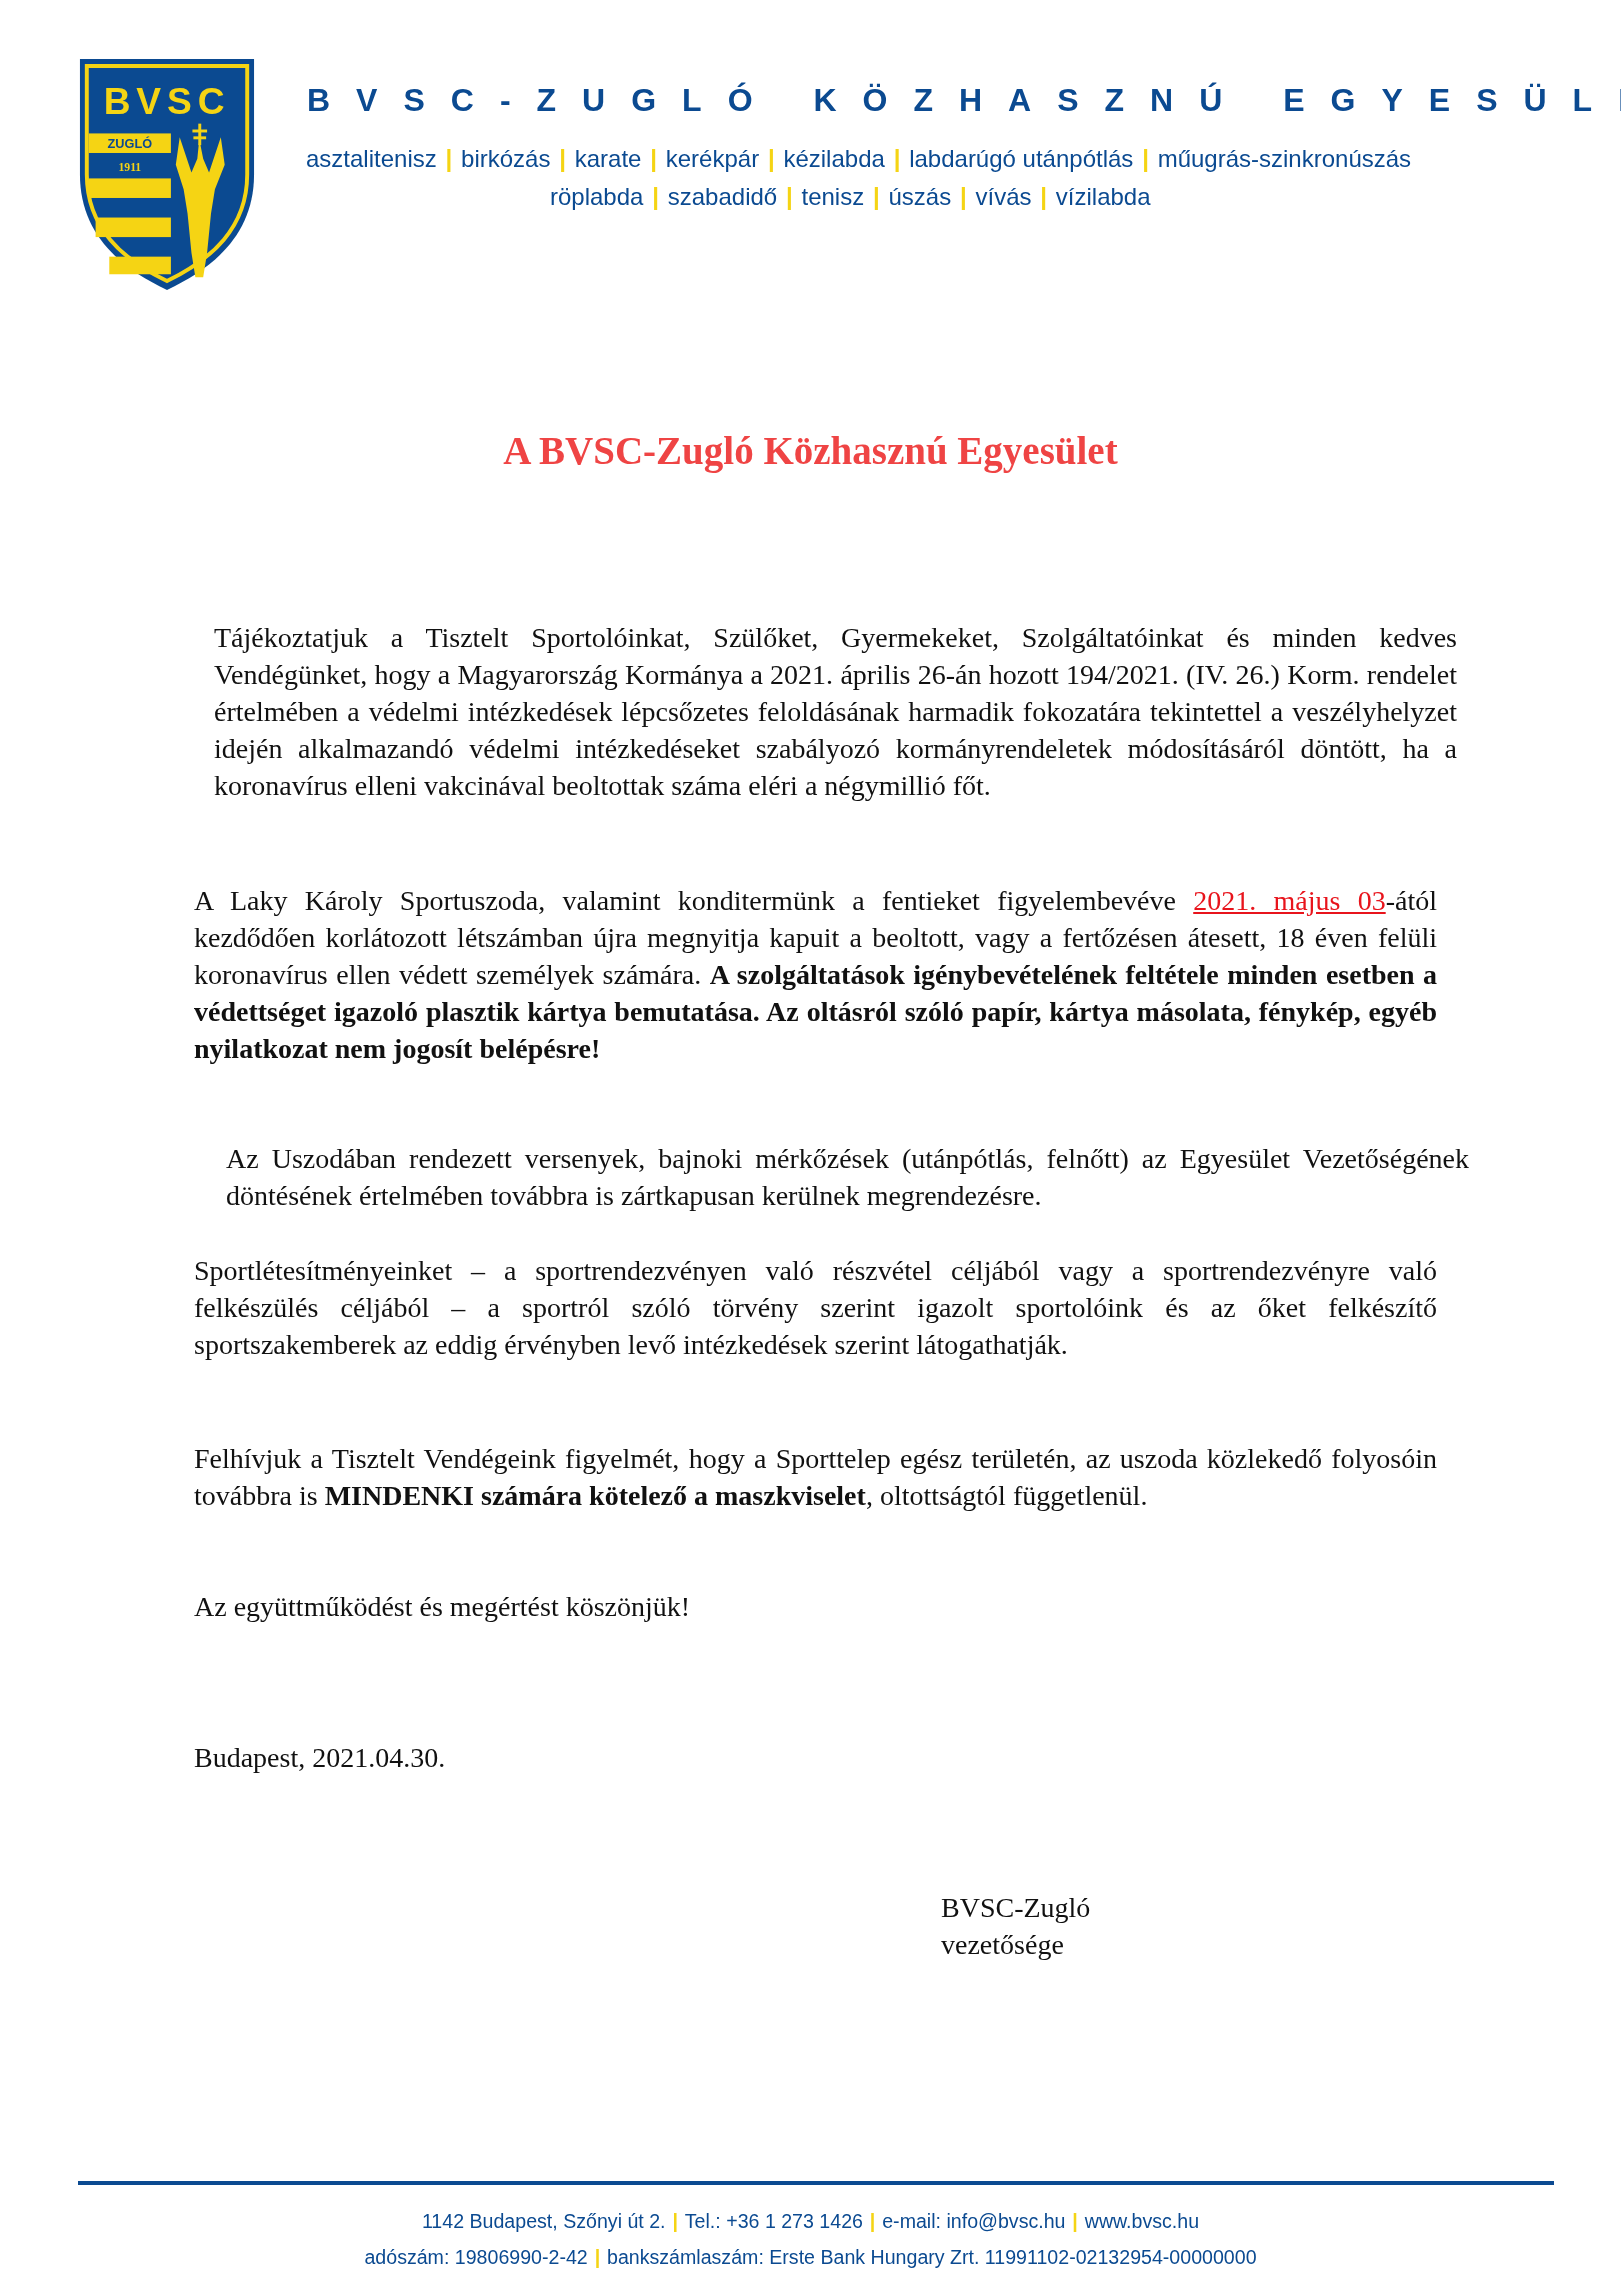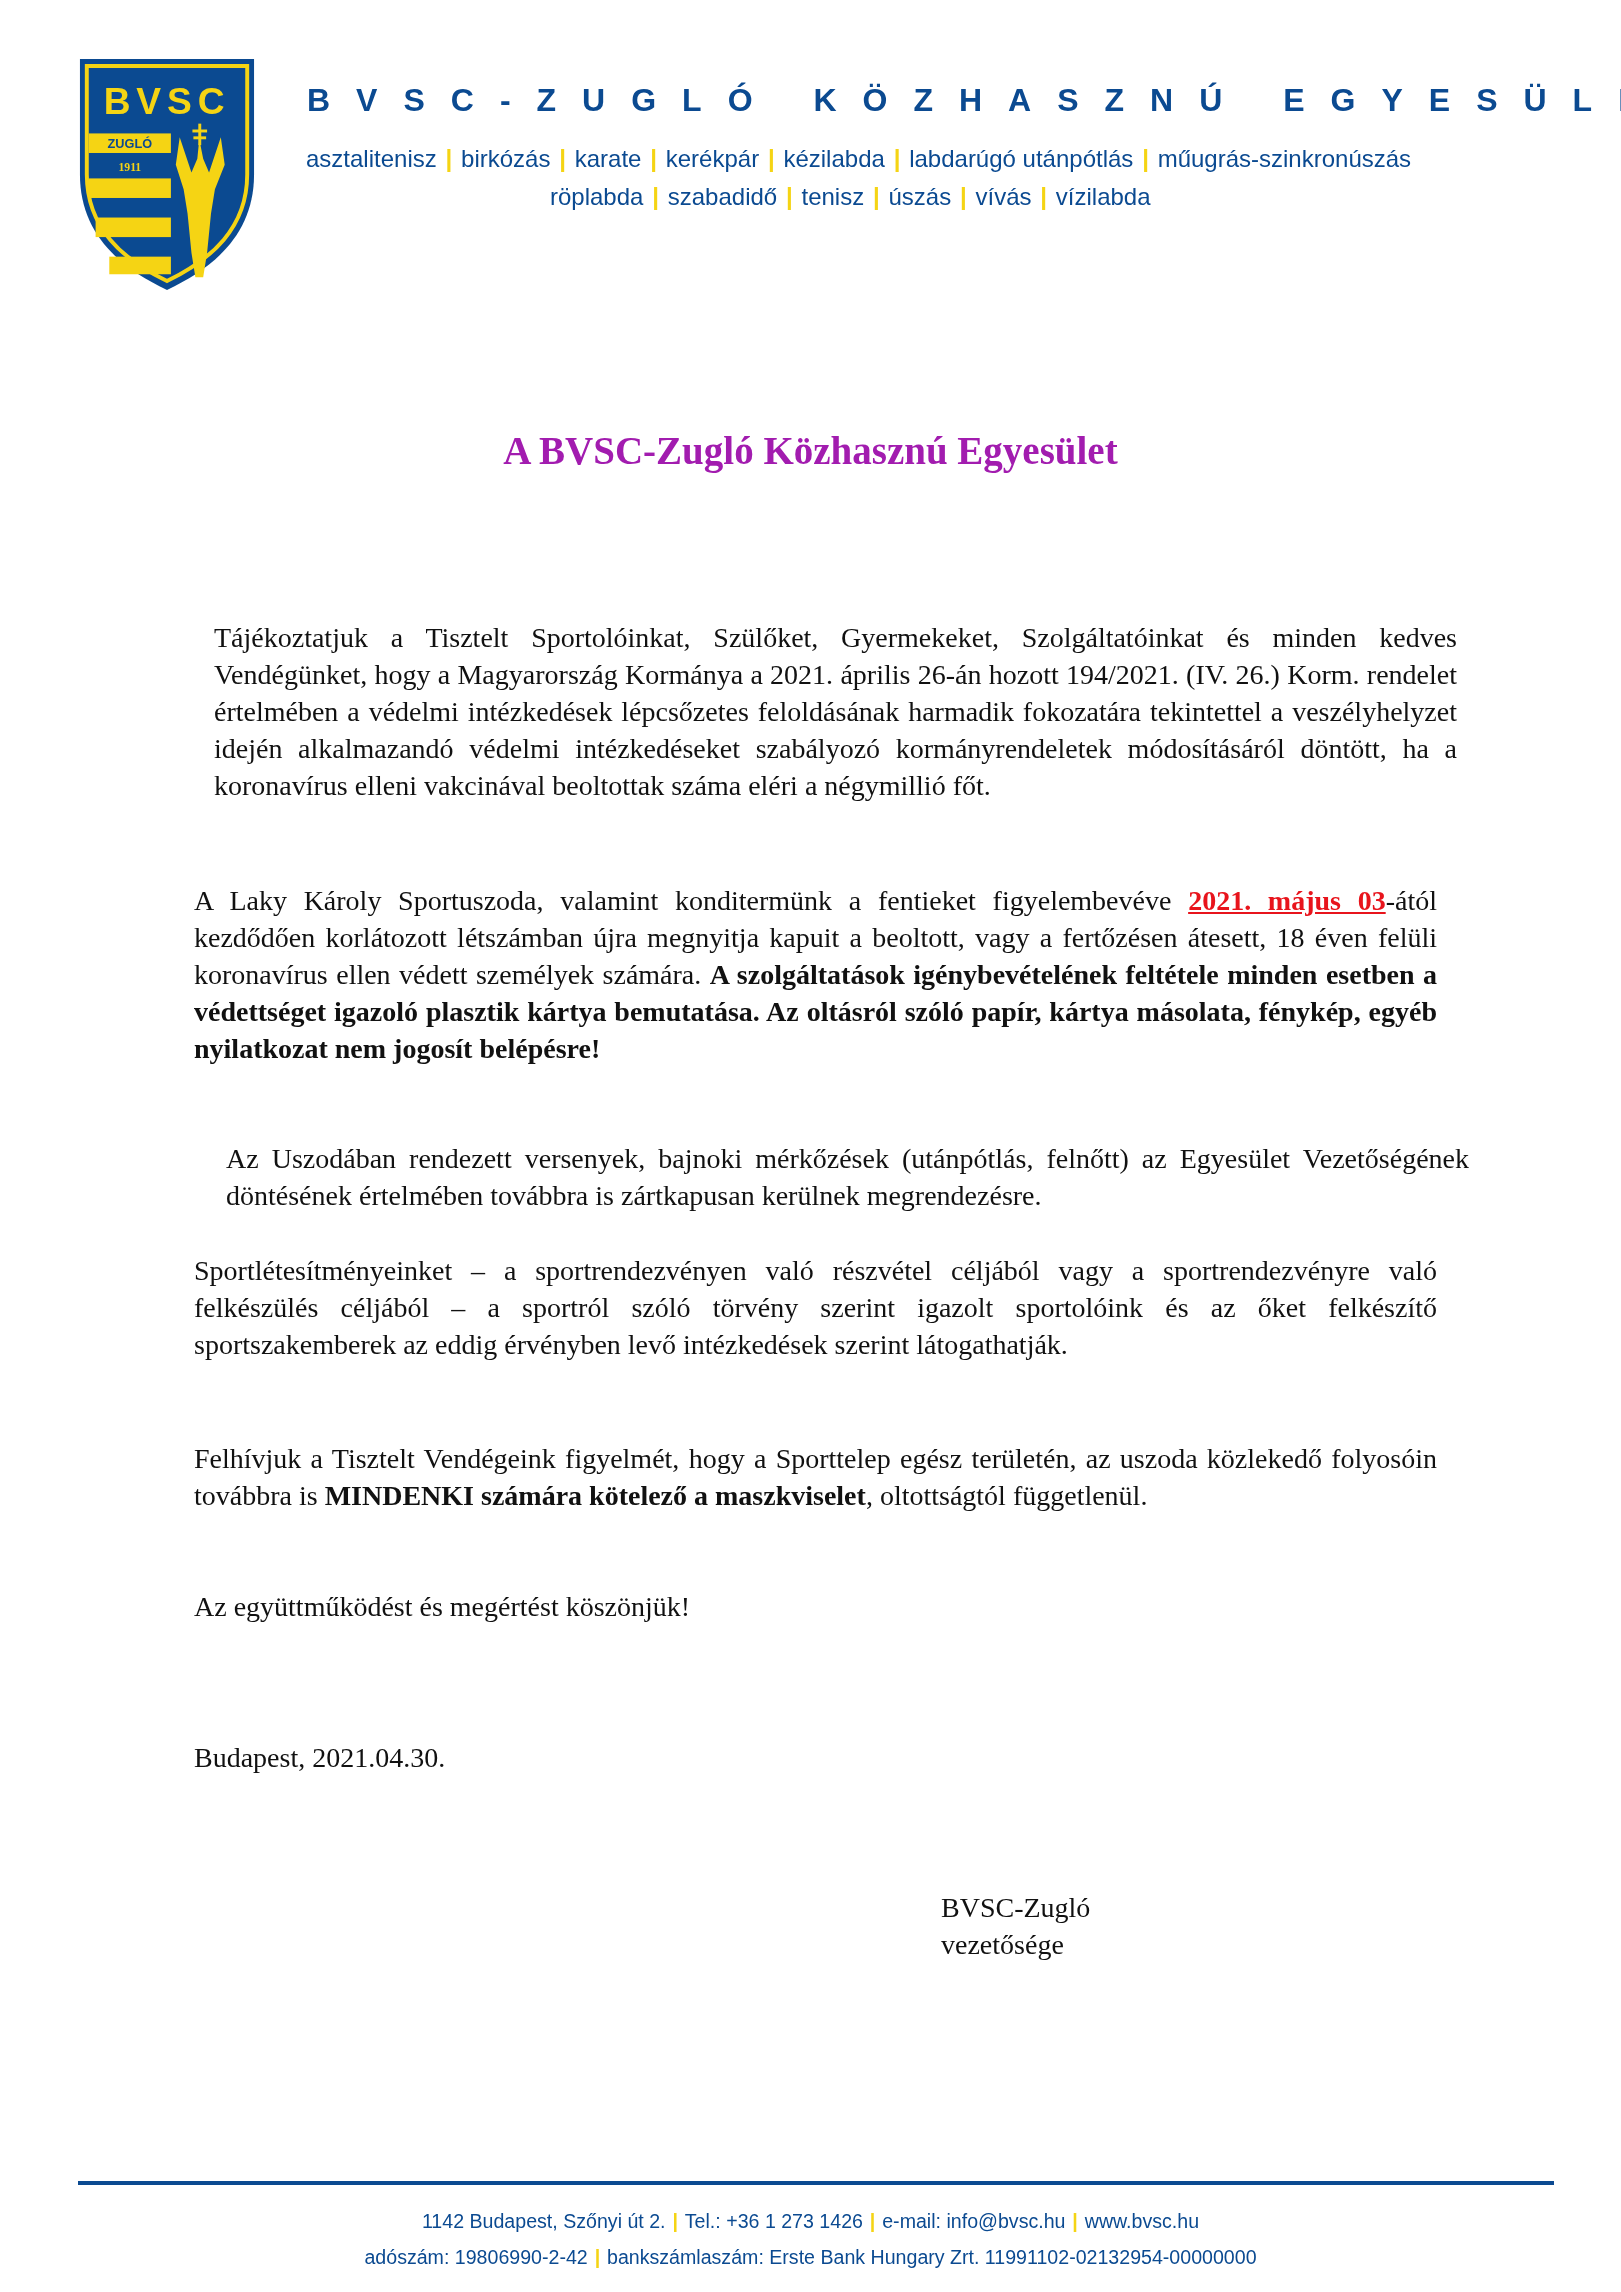--- a/index.html
+++ b/index.html
@@ -12,30 +12,30 @@
     font-family: "Liberation Sans", sans-serif; font-weight: bold; color: #0b4a91;
     font-size: 32px; letter-spacing: 26px; white-space: nowrap;
   }
   .sports { position: absolute; font-family: "Liberation Sans", sans-serif; color: #0b4a91; font-size: 24px; white-space: nowrap; }
   .sports.row1 { left: 306px; top: 145px; }
   .sports.row2 { left: 550px; top: 183px; }
   .sports .sep { color: #f5d414; font-weight: bold; margin: 0 8.8px; }
 
   .doc-title {
     position: absolute; left: 0; top: 423px; width: 1621px; text-align: center;
-    font-family: "Liberation Serif", serif; font-weight: bold; font-size: 39px; line-height: 55px; color: #a21caf;
+    font-family: "Liberation Serif", serif; font-weight: bold; font-size: 39px; line-height: 55px; color: #ef4444;
   }
 
   .body-text {
     position: absolute; left: 194px; width: 1243px;
     font-family: "Liberation Serif", serif; font-size: 28px; line-height: 37px;
     text-align: justify; color: #111;
   }
   .body-text b { font-weight: bold; }
-  .red-date { color: #e8141c; font-weight: bold; text-decoration: underline; }
+  .red-date { color: #e8141c; font-weight: normal; text-decoration: underline; }
 
   .p1 { top: 619px; margin-left: 20px; }
   .p2 { top: 882px; }
   .p3 { top: 1140px; margin-left: 32px; }
   .p4 { top: 1252px; }
   .p5 { top: 1440px; }
   .p6 { top: 1588px; }
 
   .place-date { position: absolute; left: 194px; top: 1739px; font-size: 28px; line-height: 37px; }
   .signature { position: absolute; left: 941px; top: 1889px; width: 216px; font-size: 28px; line-height: 37px; }

